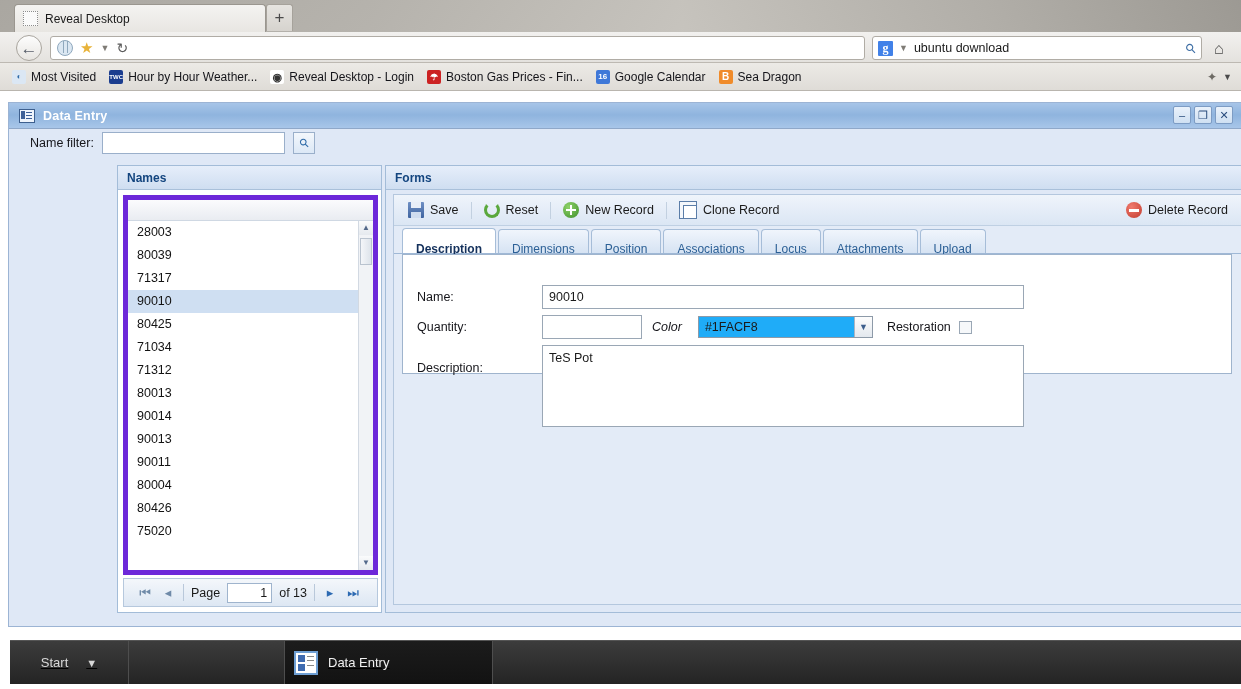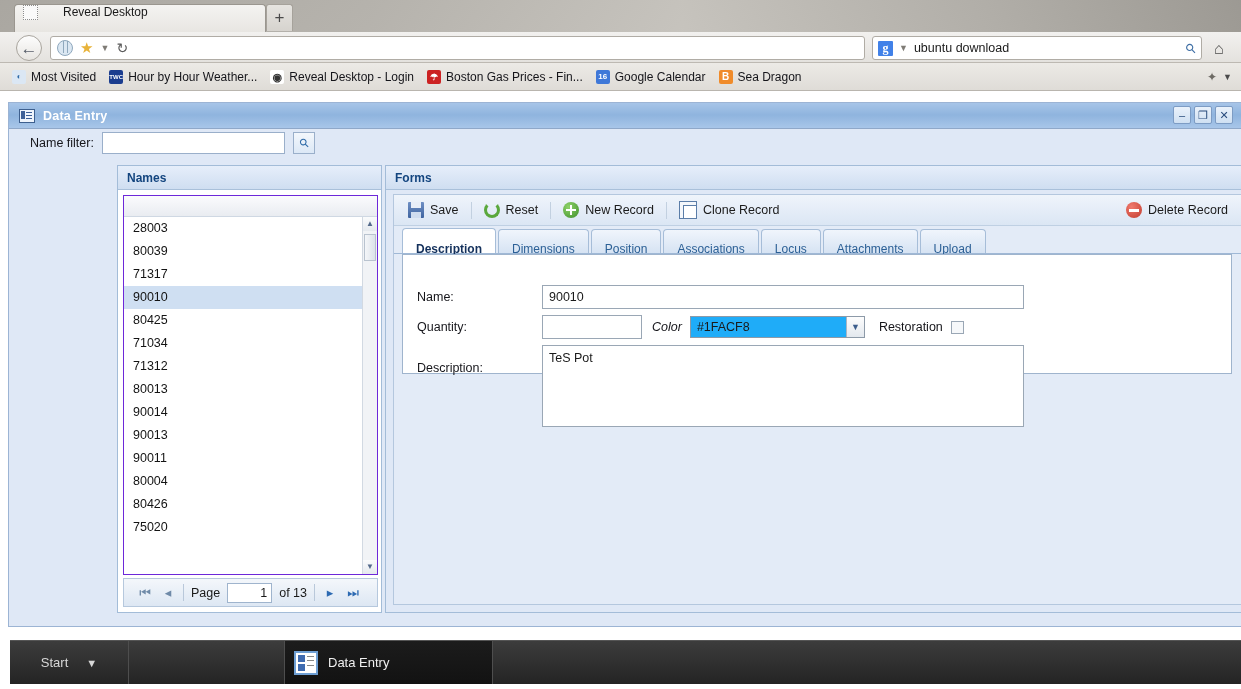--- a/index.html
+++ b/index.html
@@ -19,21 +19,21 @@
   .blur-strip {
     position:absolute; left:0; top:0; width:1241px; height:32px;
     background: linear-gradient(to right, #a9a6a0 0%, #b5b2ac 30%, #c6c3bd 55%, #b0ada7 80%, #9b9892 100%);
     opacity:.95;
   }
   .tab {
     position: absolute; left: 14px; top: 4px; width: 252px; height: 28px;
     background: linear-gradient(to bottom, #f4f3f1, #e8e6e2);
     border: 1px solid #9a968f; border-bottom: none;
     border-radius: 4px 4px 0 0;
-    display: flex; align-items: flex-start; padding-left: 8px; gap: 25px;
+    display: flex; align-items: center; padding-left: 8px; gap: 7px;
     box-sizing: border-box;
   }
   .tab-favicon {
     width: 13px; height: 13px; border: 1px dotted #8d8d8d; background: #fafafa;
     flex: none;
   }
   .tab-title { font-size: 12px; color: #1a1a1a; white-space: nowrap; }
   .newtab {
     position: absolute; left: 266px; top: 4px; width: 27px; height: 27px;
     background: linear-gradient(to bottom, #e6e4e0, #d6d3ce);
@@ -178,21 +178,21 @@
     position: absolute; left: 5px; top: 29px; width: 84px; height: 412px;
     background: #fff; border: 1px solid #b6c8dd; box-sizing: border-box;
     overflow: hidden;
   }
   .tables-list-head { height: 20px; background: linear-gradient(to bottom,#f6f8fb,#e6eaef); border-bottom:1px solid #d3dbe5;}
   .tl-item { height: 23px; line-height: 23px; font-size: 12.5px; color: #131313; padding-left: 8px; }
   .tl-item.sel { background: #cfdff2; }
 
   .names-grid {
     position: absolute; left: 5px; top: 29px; width: 255px; height: 380px;
-    background: #fff; border: 1px solid #6d28d9; box-sizing: border-box;
+    background: #fff; border: 5px solid #6d28d9; box-sizing: border-box;
     overflow: hidden;
   }
   .names-head { height: 20px; background: linear-gradient(to bottom,#fbfbfd,#e9ecf1); border-bottom:1px solid #cfd8e3;}
   .names-body { position:absolute; left:0; top:21px; right:14px; bottom:0; overflow:hidden;}
   .nm-row { height: 23px; line-height: 23px; font-size: 12.5px; color: #131313; padding-left: 9px; }
   .nm-row.sel { background: #cfdff2; }
   .vscroll {
     position: absolute; right: 0; top: 21px; width: 14px; bottom: 0;
     background: #f1f3f6; border-left: 1px solid #d2d9e2;
   }
@@ -302,21 +302,21 @@
 
   
   .taskbar {
     position: absolute; left: 0; top: 631px; width: 1241px; height: 58px;
     background: #ffffff;
   }
   .tb-strip {
     position: absolute; left: 10px; top: 9px; width: 1231px; height: 44px;
     background: linear-gradient(to bottom, #3c3c3c, #242424);
     border-top: 1px solid #555; box-sizing: border-box;
-    display: flex; align-items: stretch;
+    display: flex; align-items: stretch; text-decoration: underline;
   }
   .start-cell {
     width: 118px; display: flex; align-items: center; justify-content: center; gap: 18px;
     border-right: 1px solid #4e4e4e;
   }
   .start-text { font-size: 13px; color: #d8d8d8; }
   .start-caret { font-size: 11px; color: #d8d8d8; }
   .mid-cell { width: 155px; border-right: 1px solid #4e4e4e; }
   .task-cell {
     width: 198px; display: flex; align-items: center; gap: 10px; padding-left: 9px;
@@ -510,21 +510,21 @@
 
             <div class="fld-row" style="left:14px; top:30px;">
               <span class="fld-label" style="width:125px;">Name:</span>
               <div class="txt" style="width:482px;height:24px;line-height:23px;">90010</div>
             </div>
 
             <div class="fld-row" style="left:14px; top:60px;">
               <span class="fld-label" style="width:125px;">Quantity:</span>
               <div class="txt" style="width:100px;height:24px;line-height:23px;"></div>
               <span class="fld-label" style="margin-left:10px;font-style:italic;">Color</span>
-              <div class="color-combo" id="color-combo" style="margin-left: 8px; background: rgb(31, 172, 248);">
+              <div class="color-combo" id="color-combo" style="margin-left: 16px; background: rgb(31, 172, 248);">
                 <span class="color-val">#1FACF8</span>
                 <span class="color-arrow">▼</span>
               </div>
               <span class="fld-label" style="margin-left:14px;">Restoration</span>
               <span class="chk" style="margin-left:8px;"></span>
             </div>
 
             <div class="fld-row" style="left:14px; top:90px; align-items:flex-start;">
               <span class="fld-label" style="width:125px;margin-top:16px;">Description:</span>
               <div class="ta">TeS Pot</div>

